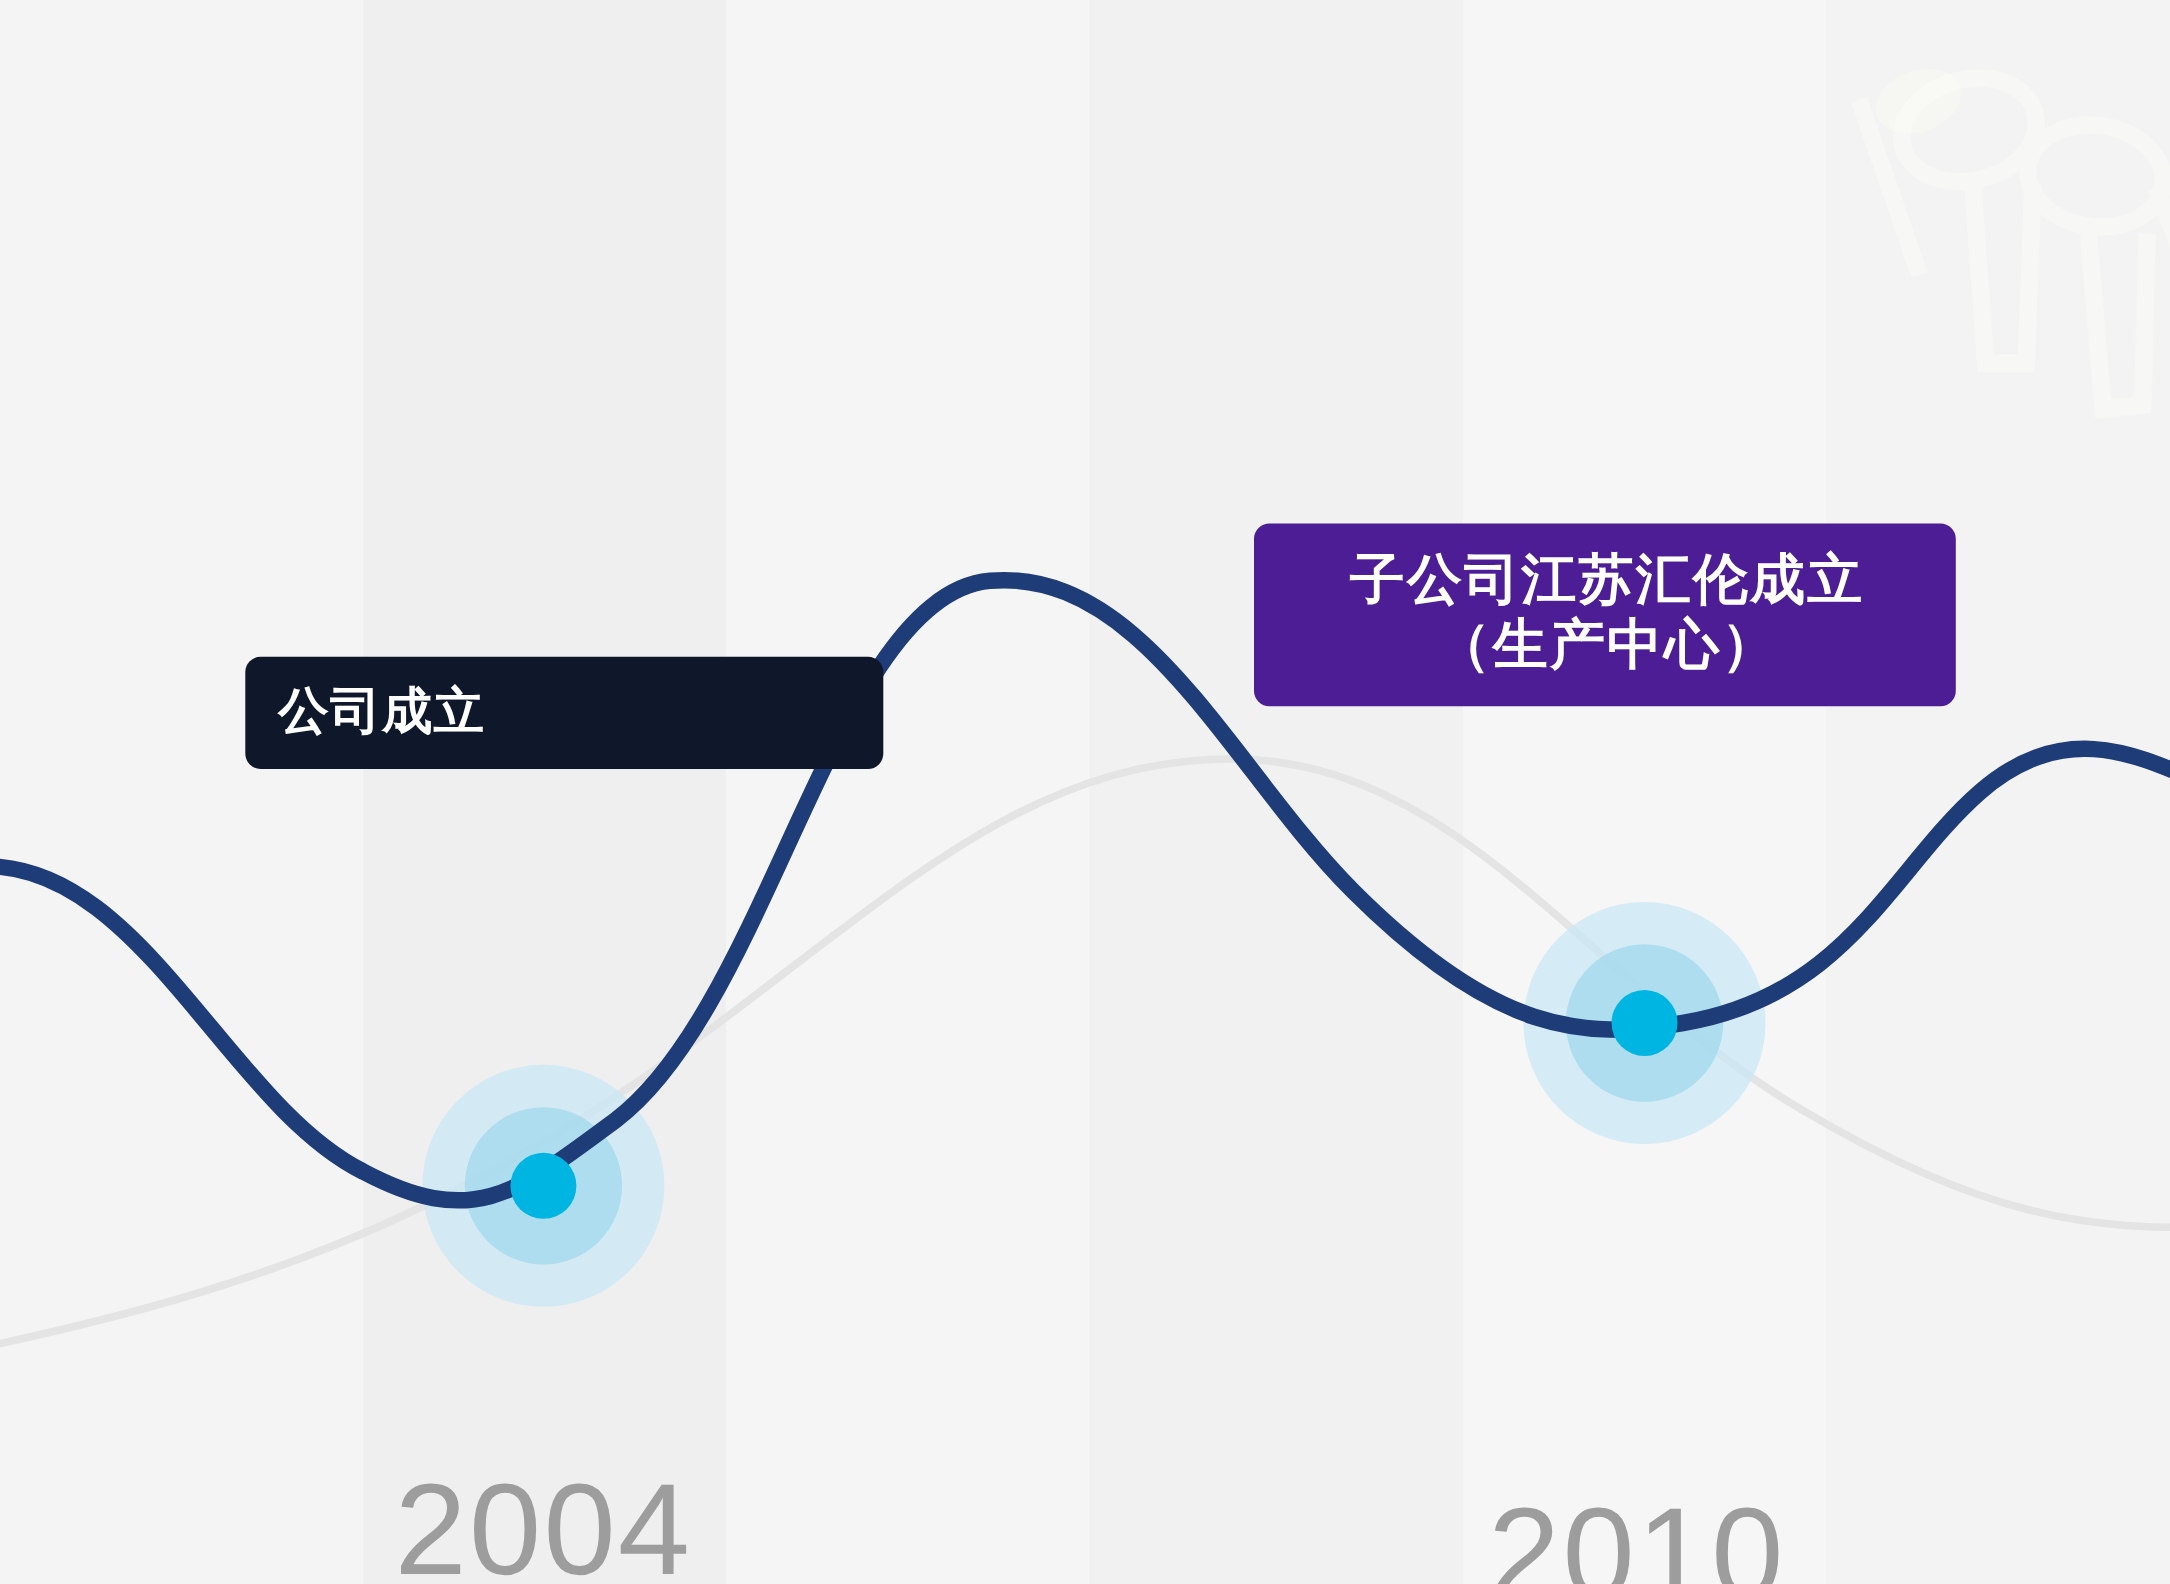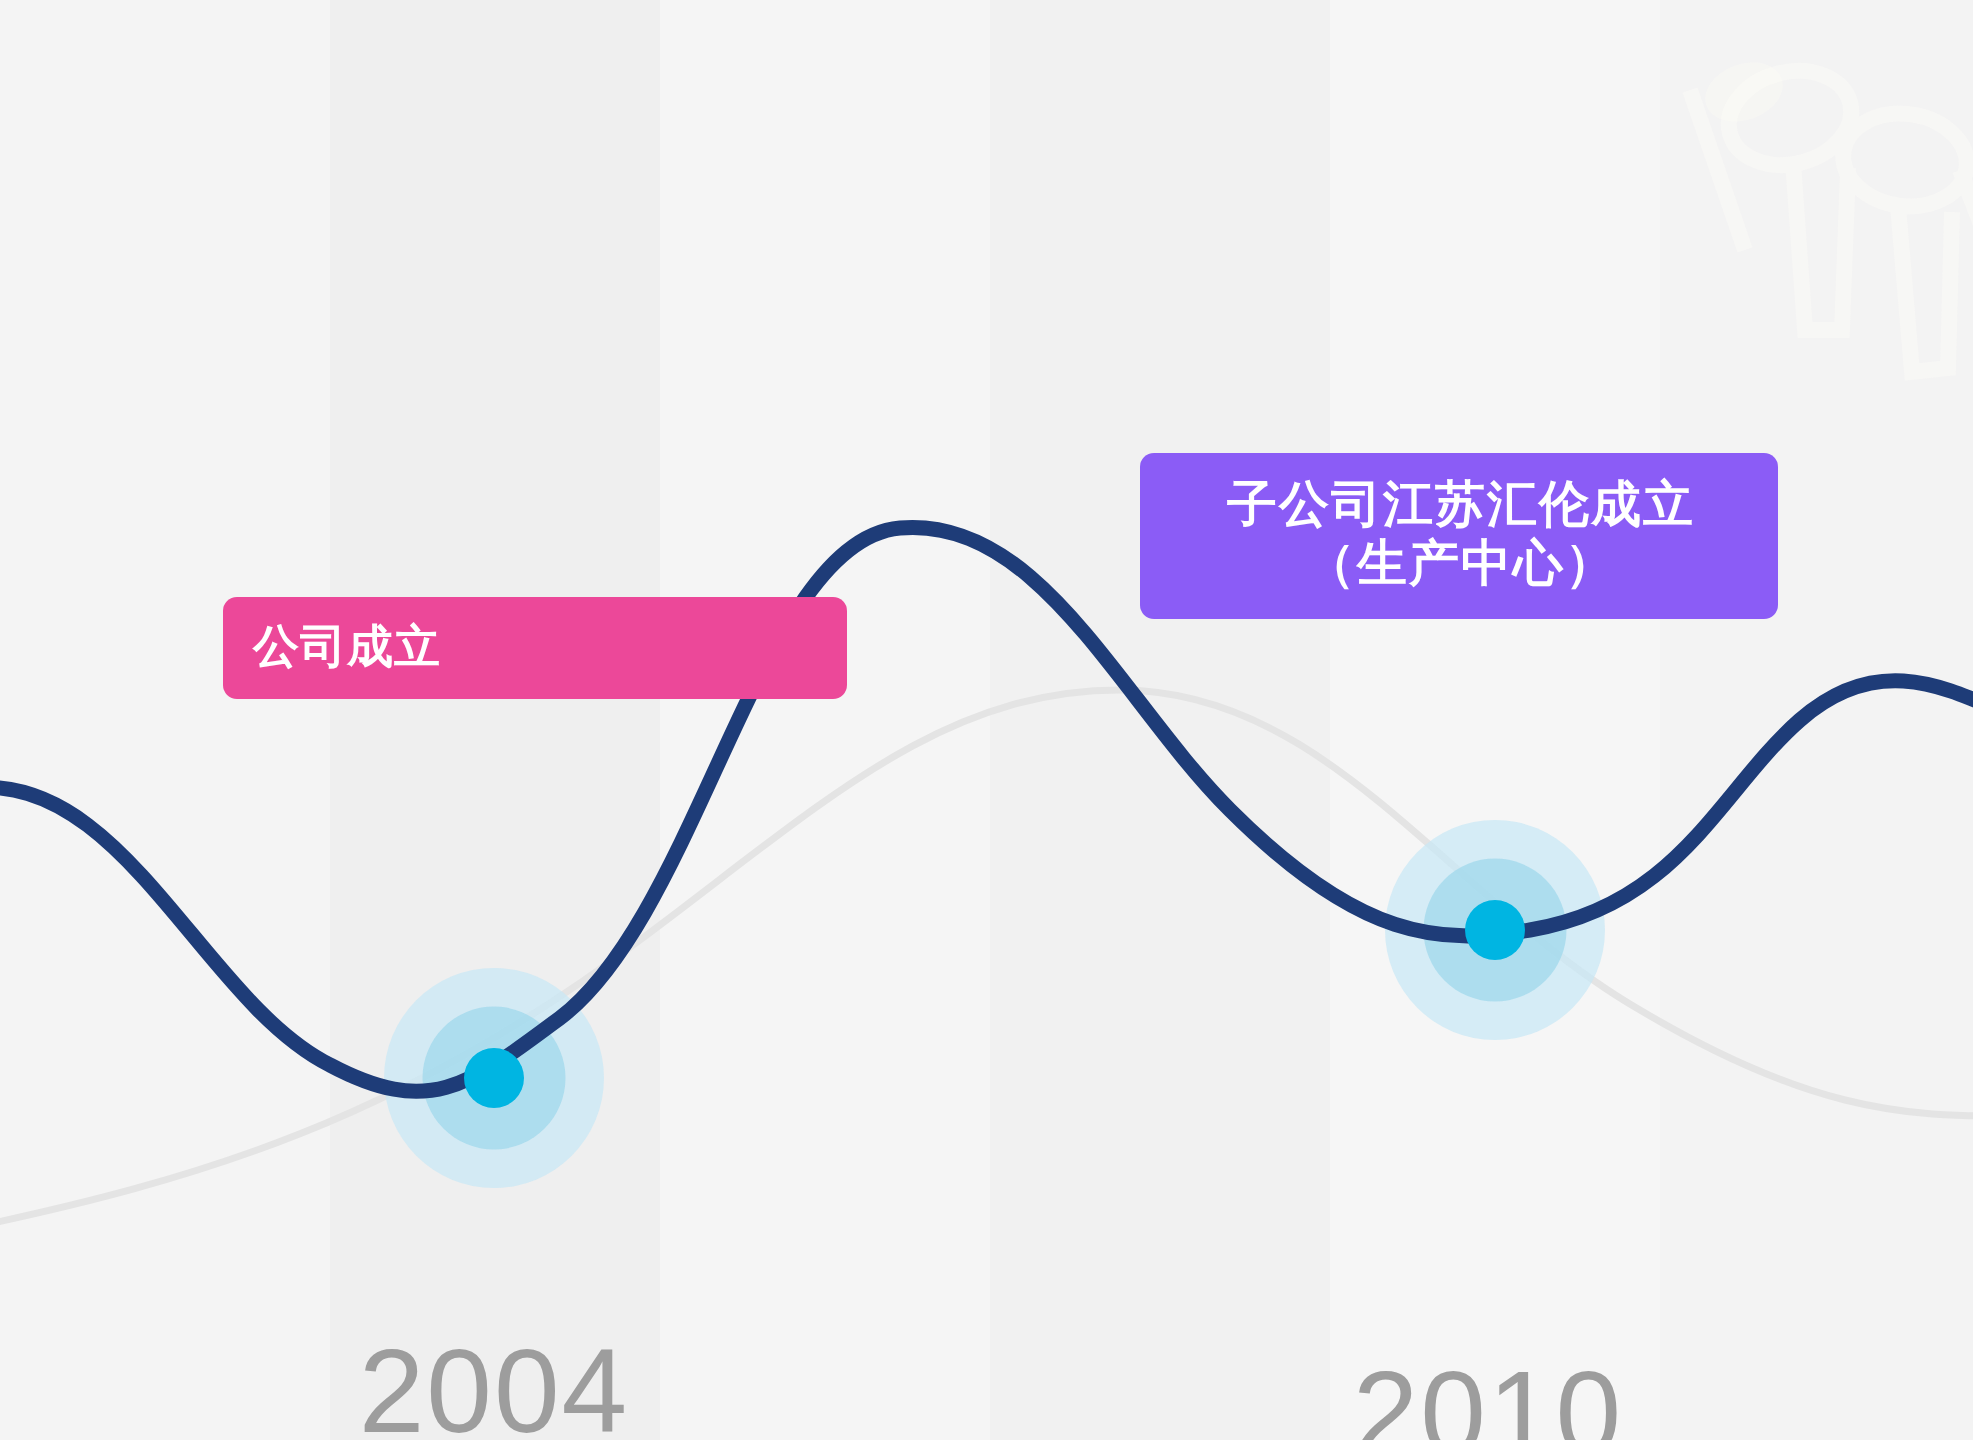--- a/index.html
+++ b/index.html
@@ -120,24 +120,24 @@
   <div id="dots-host">
       <div class="node" style="left: 494px; top: 1078px; width: 0px; height: 0px;">
         <div class="dot" style="width:60px;height:60px;background:#00b5e2"></div>
       </div>
       <div class="node" style="left: 1495px; top: 930px; width: 0px; height: 0px;">
         <div class="dot" style="width:60px;height:60px;background:#00b5e2"></div>
       </div>
     </div>
 
   <div id="cards-host">
-      <div class="card" style="left: 223px; top: 597px; width: 624px; background: #ec4899;">
+      <div class="card" style="left: 223px; top: 597px; width: 580px; background: #0f172a;">
         <div class="card-title">公司成立</div>
       </div>
-      <div class="card card-center" style="left: 1140px; top: 453px; width: 638px; background: #8b5cf6;">
+      <div class="card card-center" style="left: 1140px; top: 476px; width: 638px; background: #4c1d95;">
         <div class="card-title">子公司江苏汇伦成立
 （生产中心）</div>
       </div>
     </div>
 
   <div id="years-host">
       <div class="year" style="left: 494px; top: 1318px; color: rgb(157, 157, 157);">2004</div>
       <div class="year" style="left: 1488px; top: 1340px; color: rgb(157, 157, 157);">2010</div>
     </div>
 

